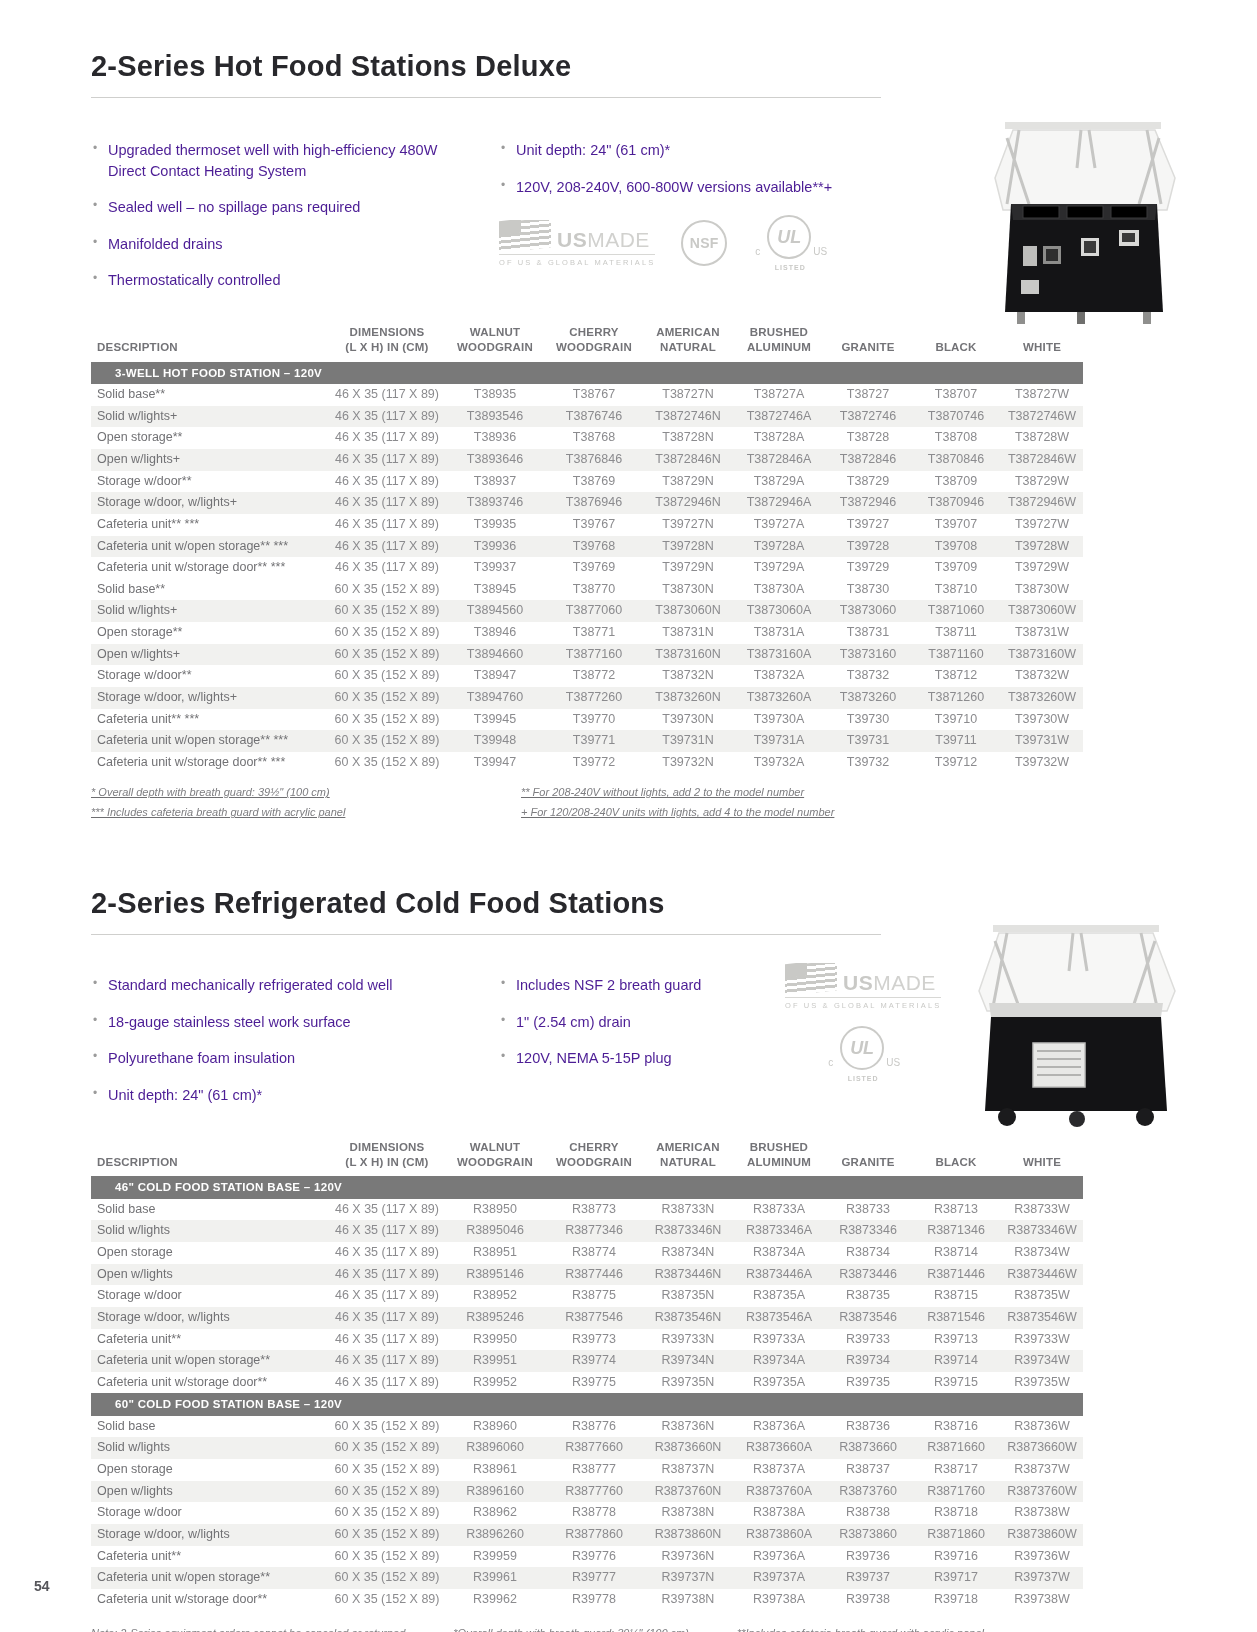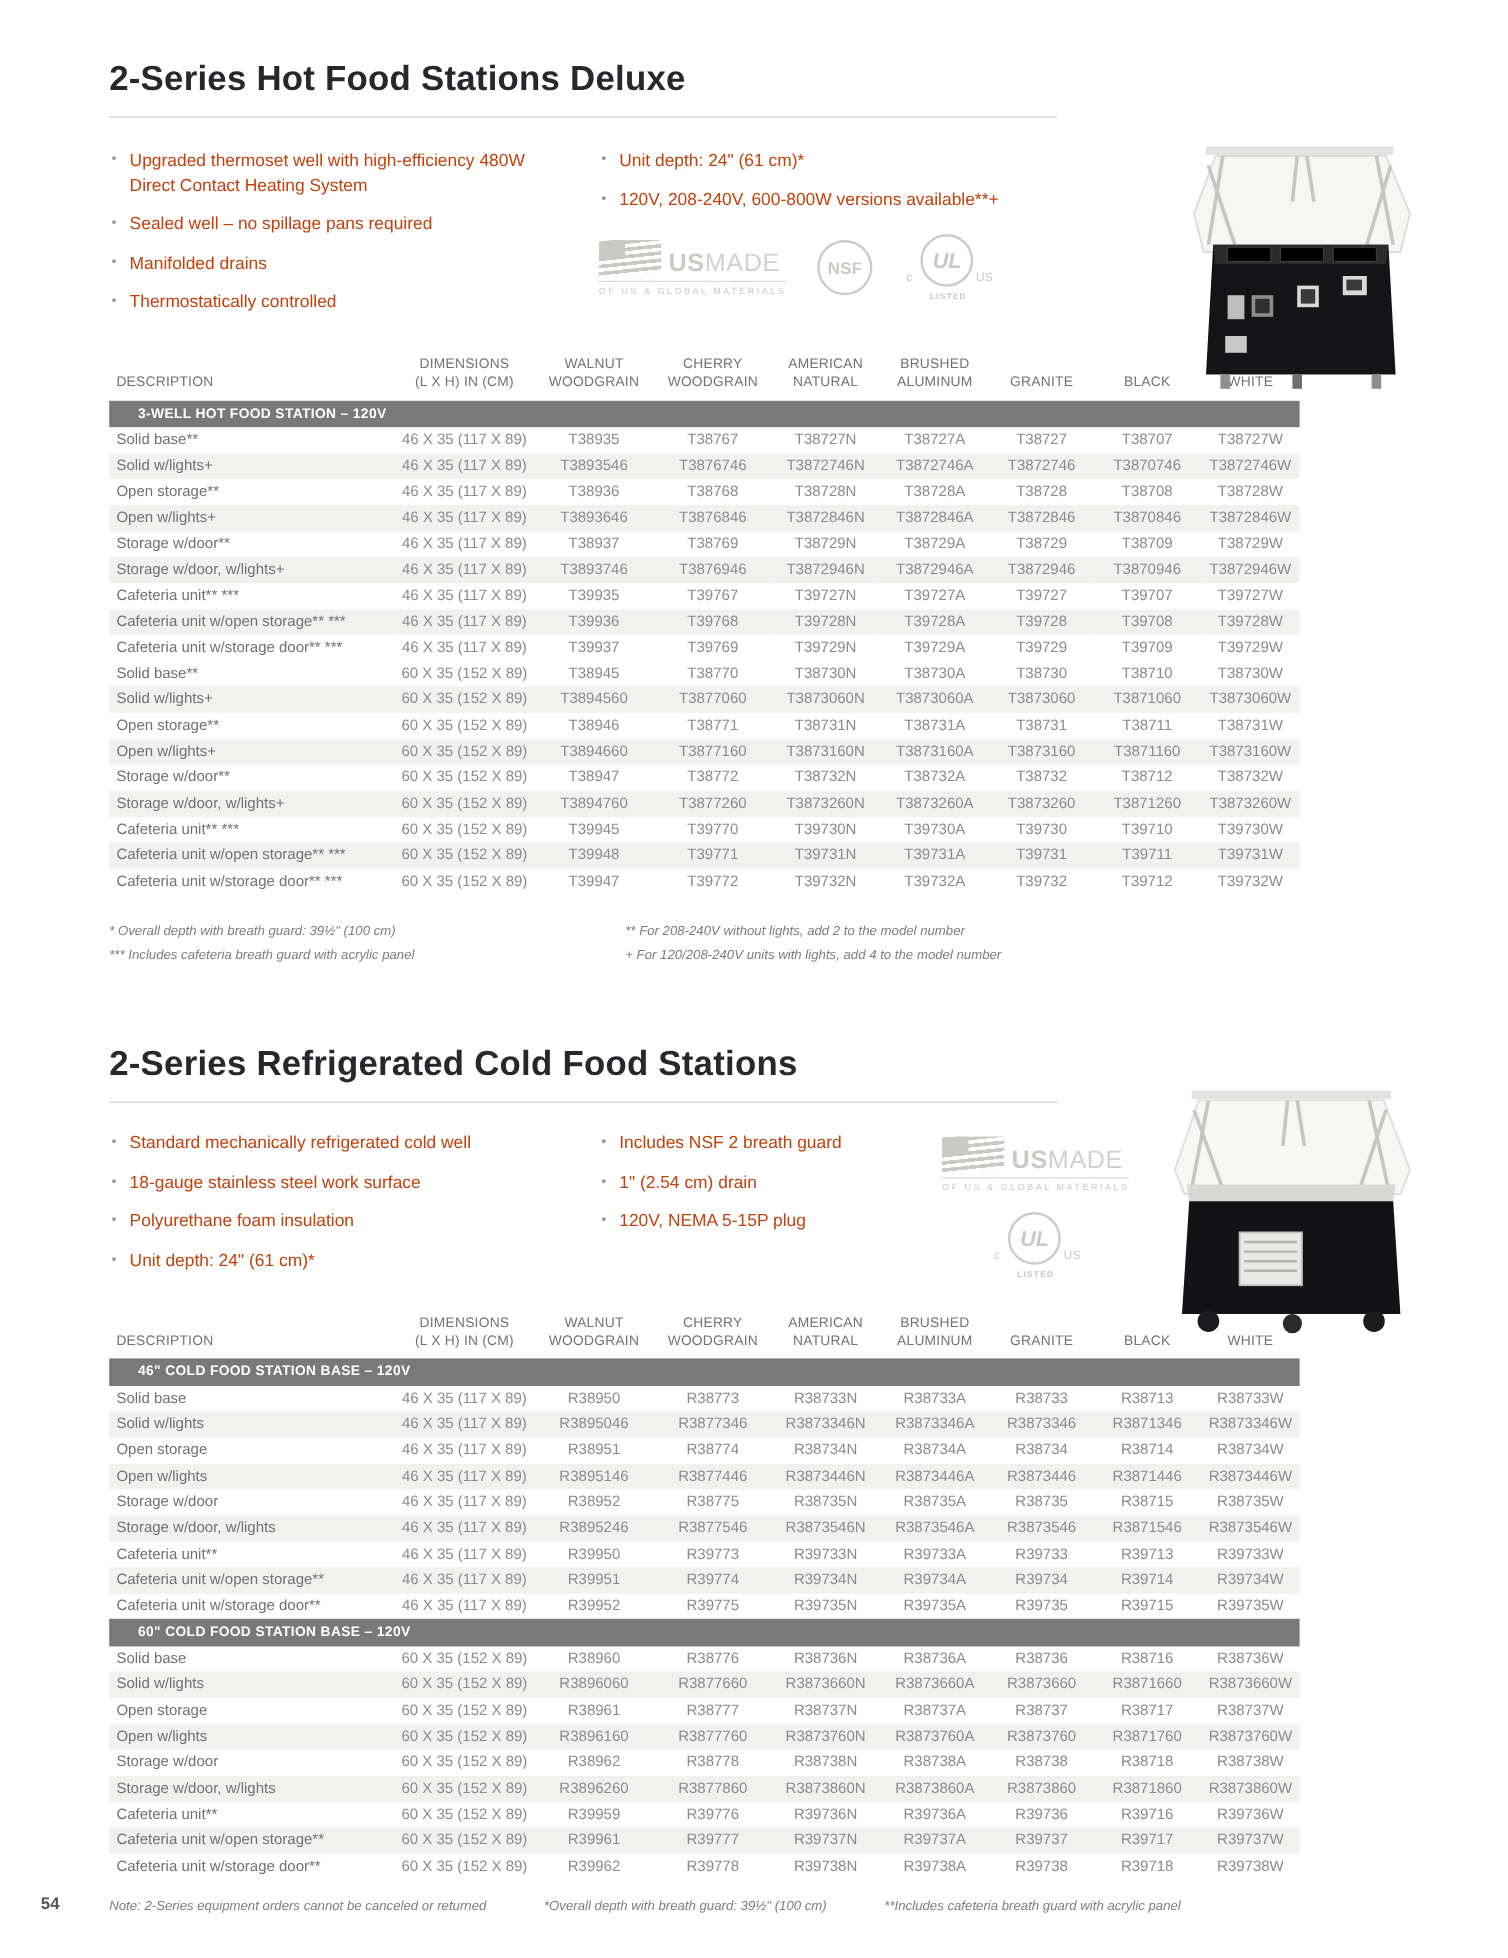--- a/index.html
+++ b/index.html
@@ -11,21 +11,21 @@
   }
   .page { position:absolute; inset:0; padding:50px 80px 0 91px; }
 
   
   .sec-title { font-size:29px; font-weight:700; color:#28282c; letter-spacing:.2px; }
   .title-rule { border:none; border-top:1px solid #cfcfcd; width:790px; margin:14px 0 0 0; }
 
   
   .intro { position:relative; display:flex; margin-top:26px; }
   .bullets { list-style:none; }
-  .bullets li { position:relative; padding-left:17px; font-size:14.5px; line-height:1.42; color:#c2410c; margin-bottom:12px; max-width:370px; }
+  .bullets li { position:relative; padding-left:17px; font-size:14.5px; line-height:1.42; color:#4c1d95; margin-bottom:12px; max-width:370px;margin-top:16px; }
   .bullets li::before { content:"•"; position:absolute; left:2px; top:0; color:#9b9b9b; font-size:12px; }
   .col-left { width:408px; flex:0 0 auto; }
   .col-right { width:400px; flex:0 0 auto; }
 
   
   .logo-row { display:flex; align-items:center; gap:26px; margin-top:18px; }
   .logo-col { display:flex; flex-direction:column; align-items:center; gap:16px; margin:4px 0 0 26px; }
   .usmade { color:#c9c9c6; }
   .usmade-top { display:flex; align-items:flex-end; gap:6px; }
   .flag { width:52px; height:30px; position:relative; overflow:hidden; }
@@ -44,29 +44,29 @@
 
   
   .product-img { position:absolute; }
   .product-img.hot { right:-12px; top:-16px; width:212px; height:220px; }
   .product-img.cold { right:-20px; top:-64px; width:248px; height:236px; }
 
   
   table.spec-table { border-collapse:collapse; width:992px; table-layout:fixed; margin-top:22px; }
   col.c0{width:238px} col.c1{width:116px} col.c2{width:100px} col.c3{width:98px} col.c4{width:90px}
   col.c5{width:92px} col.c6{width:86px} col.c7{width:90px} col.c8{width:82px}
-  .spec-table th { vertical-align:bottom; text-align:center; font-size:11.5px; font-weight:400; color:#737377; line-height:1.3; padding-bottom:7px; letter-spacing:.2px; }
+  .spec-table th { vertical-align:bottom; text-align:center; font-size:11.5px; font-weight:700; color:#737377; line-height:1.3; padding-bottom:7px; letter-spacing:.2px; }
   .spec-table th:first-child { text-align:left; padding-left:6px; }
   .spec-table td { font-size:12.5px; line-height:1.25; padding:3px 2px; text-align:center; color:#8b8b8e; }
   .spec-table td.desc { text-align:left; padding-left:6px; color:#717174; }
   .spec-table tr.band td { background:#797979; color:#ffffff; text-align:left; font-weight:700; font-size:11.5px; letter-spacing:.3px; padding:4px 0 4px 24px; }
   .spec-table tbody tr.stripe td { background:#f1f1ef; }
 
   
-  .footnotes { display:flex; margin-top:24px; }
+  .footnotes { display:flex; margin-top:12px;text-decoration:underline; }
   .fn-col { display:flex; flex-direction:column; gap:4px; }
   .fn-col.first { width:430px; }
   .fn-col div, .note-row span { font-size:11px; font-style:italic; color:#7d7d80; line-height:1.45; }
   .note-row { display:flex; gap:48px; margin-top:16px; }
 
   .cold-block { margin-top:66px; }
   .cold-intro { margin-top:24px; }
 
   .page-number { position:absolute; left:34px; bottom:38px; font-size:14px; font-weight:700; color:#55555a; }
 </style>

